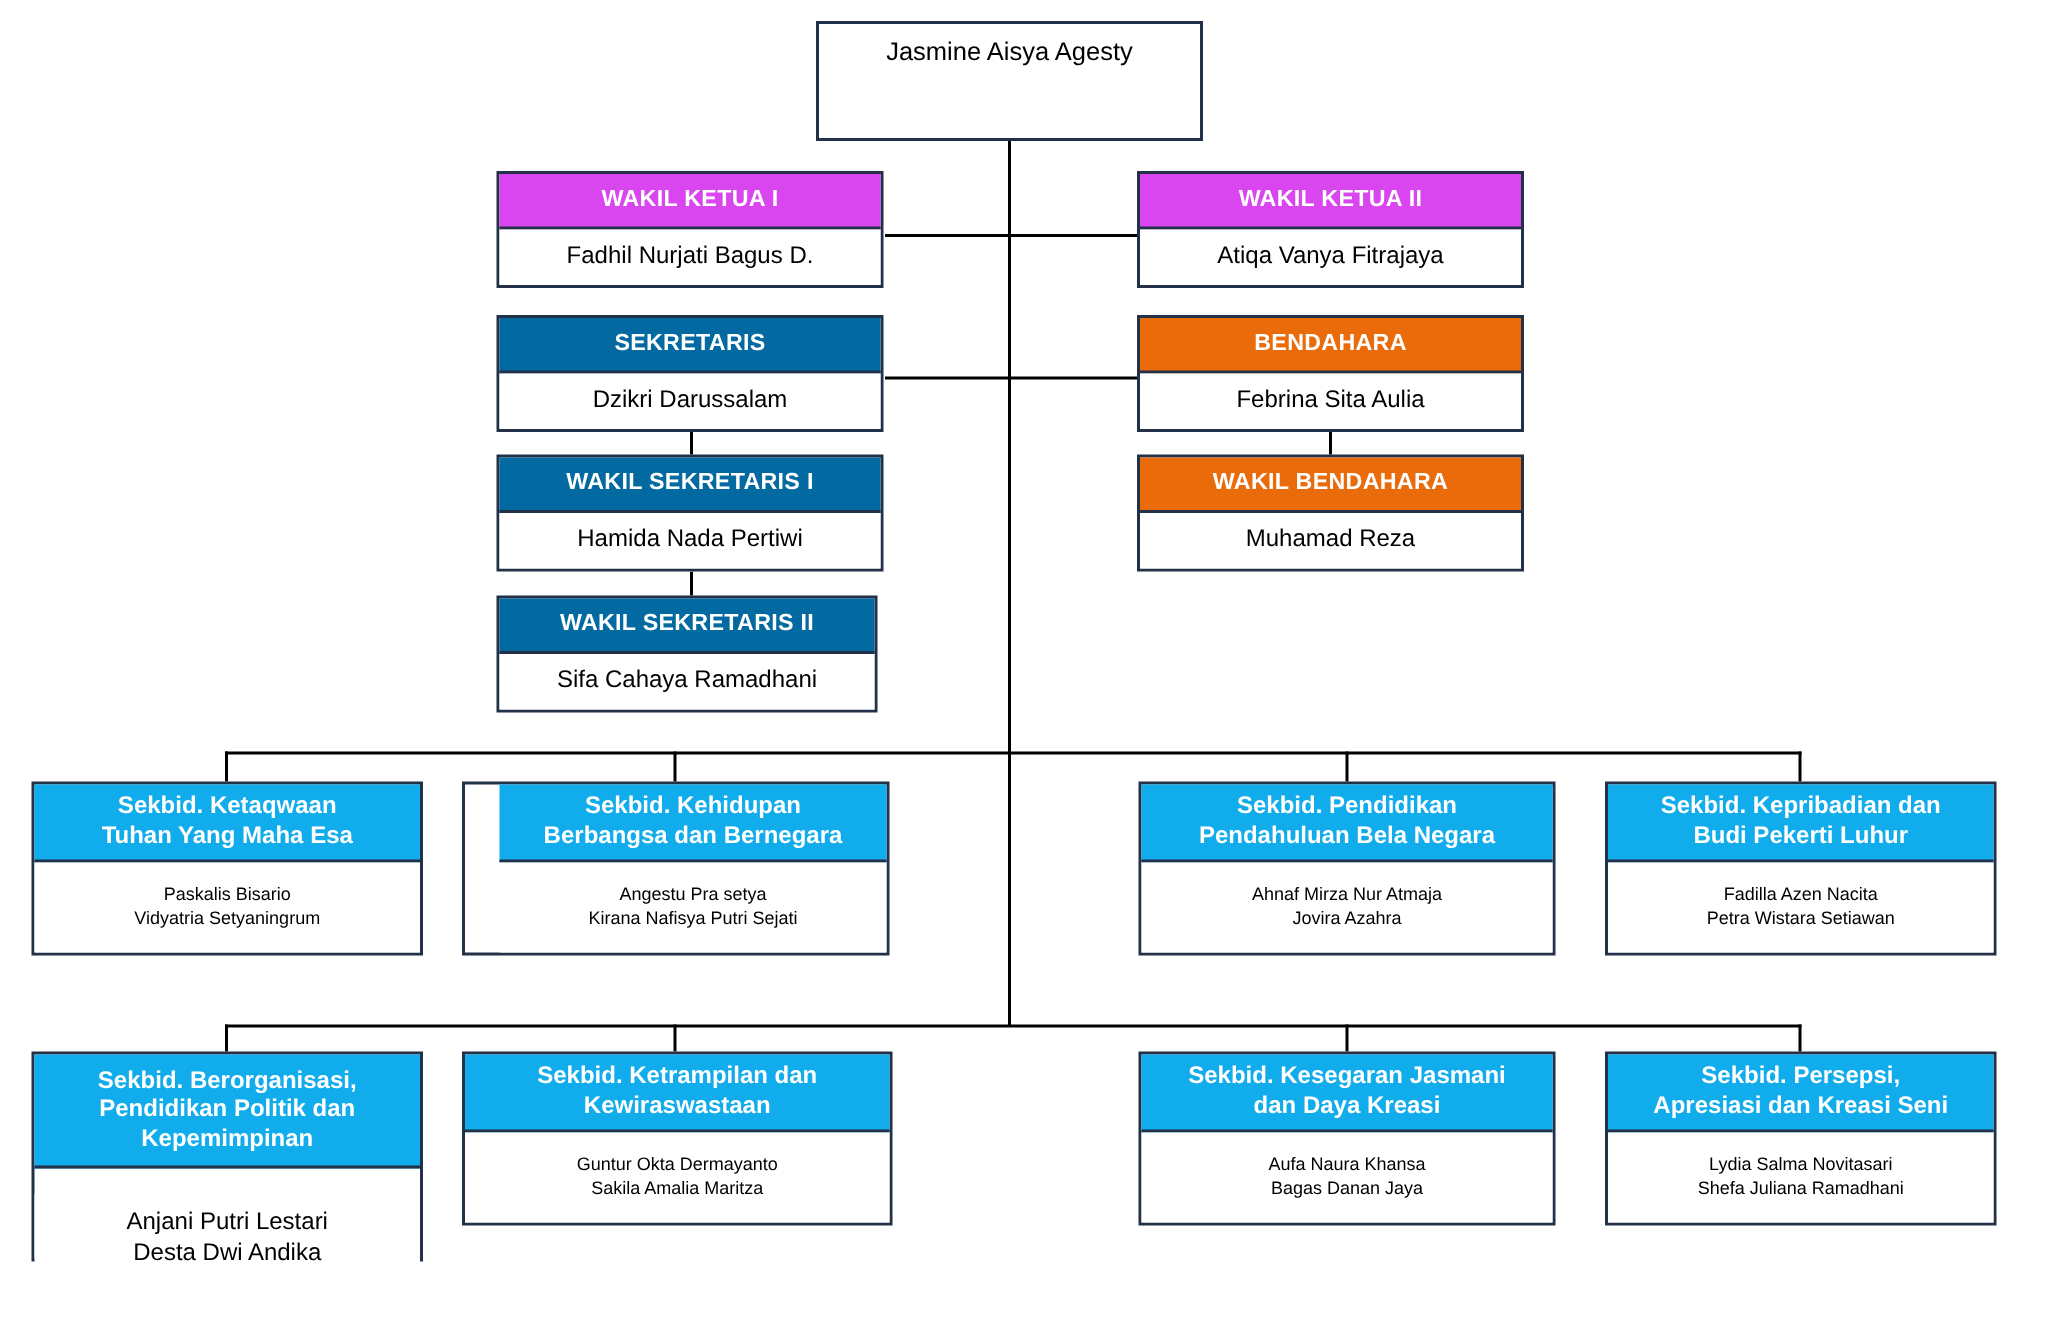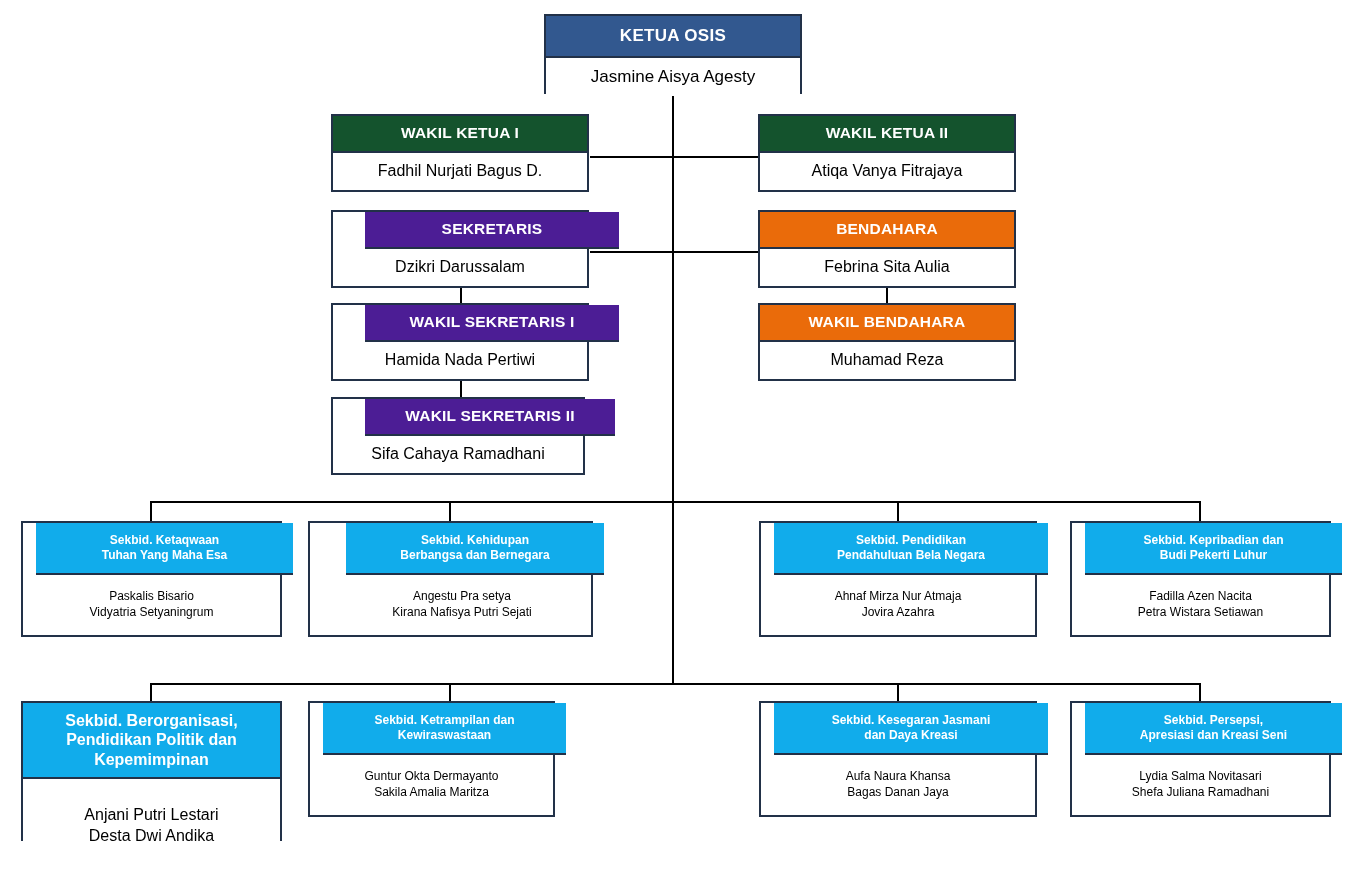--- a/index.html
+++ b/index.html
@@ -60,33 +60,33 @@
     line-height: 1.3;
     padding: 2px 4px;
   }
   .node .names span {
     display: block;
     white-space: nowrap;
   }
 
   
   .c-navy  .title { background: #32588f; }
-  .c-teal  .title { background: #14532d; }
-  .c-green .title { background: #4c1d95; margin-left: 32px; }
+  .c-teal  .title { background: #d946ef; }
+  .c-green .title { background: #0369a1; }
   .c-orange .title { background: #ea6b0a; }
   .c-blue  .title { background: #11aceb; }
 
   
   .sz-top .title   { height: 42px; font-size: 17px; letter-spacing: .3px; }
   .sz-top .names   { height: 38px; font-size: 17px; }
 
   .sz-mid .title   { height: 37px; font-size: 15.5px; letter-spacing: .2px; }
   .sz-mid .names   { height: 37px; font-size: 16px; }
 
-  .sz-sek2 .title  { height: 52px; font-size: 12px; margin-left: 13px; }
+  .sz-sek2 .title  { height: 52px; font-size: 16px; }
   .sz-sek2 .names  { height: 60px; font-size: 12px; }
 
   .sz-sek3 .title  { height: 76px; font-size: 16px; }
   .sz-sek3 .names  { height: 60px; font-size: 16px; margin-top: 17px; }
 
   .line-h, .line-v {
     position: absolute;
     background: #000000;
   }
 </style>
@@ -116,21 +116,20 @@
     <div class="line-v" style="left:1199px; top:501px; width:2px; height:24px;"></div>
 
     <div class="line-h" style="left:150px; top:683px; width:1051px; height:2px;"></div>
     <div class="line-v" style="left:150px; top:683px; width:2px; height:20px;"></div>
     <div class="line-v" style="left:449px; top:683px; width:2px; height:20px;"></div>
     <div class="line-v" style="left:897px; top:683px; width:2px; height:20px;"></div>
     <div class="line-v" style="left:1199px; top:683px; width:2px; height:20px;"></div>
   </div>
 
   <div class="node c-navy sz-top" style="left:544px; top:14px; width:258px; height:80px;">
-    <div class="title">KETUA OSIS</div>
     <div class="names">
       <span>Jasmine Aisya Agesty</span>
     </div>
   </div>
 
   <div class="node c-teal sz-mid" style="left:331px; top:114px; width:258px; height:78px;">
     <div class="title">WAKIL KETUA I</div>
     <div class="names">
       <span>Fadhil Nurjati Bagus D.</span>
     </div>
@@ -237,21 +236,21 @@
         <div>Pendidikan Politik dan</div>
         <div>Kepemimpinan</div>
       </div>
     </div>
     <div class="names">
       <span>Anjani Putri Lestari</span>
       <span>Desta Dwi Andika</span>
     </div>
   </div>
 
-  <div class="node c-blue sz-sek2" style="left:308px; top:701px; width:247px; height:116px;">
+  <div class="node c-blue sz-sek2" style="left:308px; top:701px; width:287px; height:116px;">
     <div class="title">
       <div>
         <div>Sekbid. Ketrampilan dan</div>
         <div>Kewiraswastaan</div>
       </div>
     </div>
     <div class="names">
       <span>Guntur Okta Dermayanto</span>
       <span>Sakila Amalia Maritza</span>
     </div>

